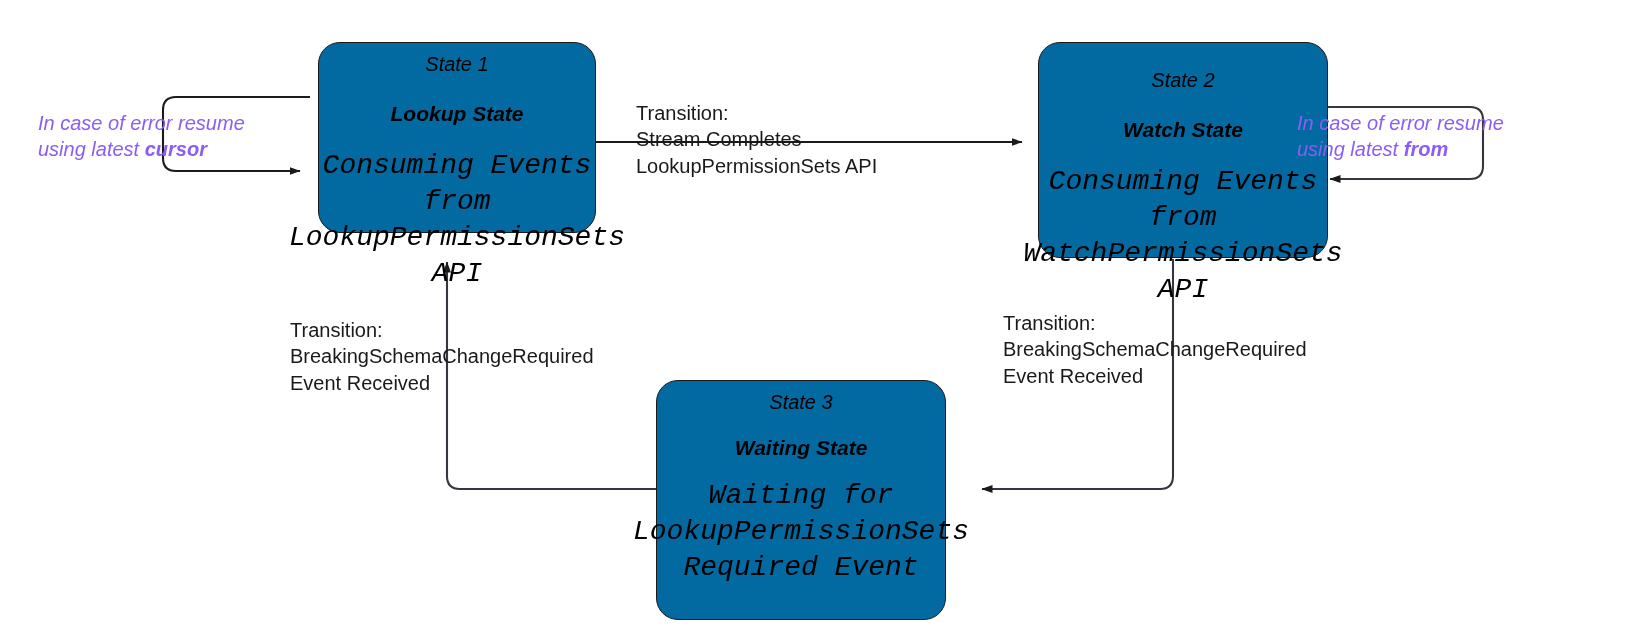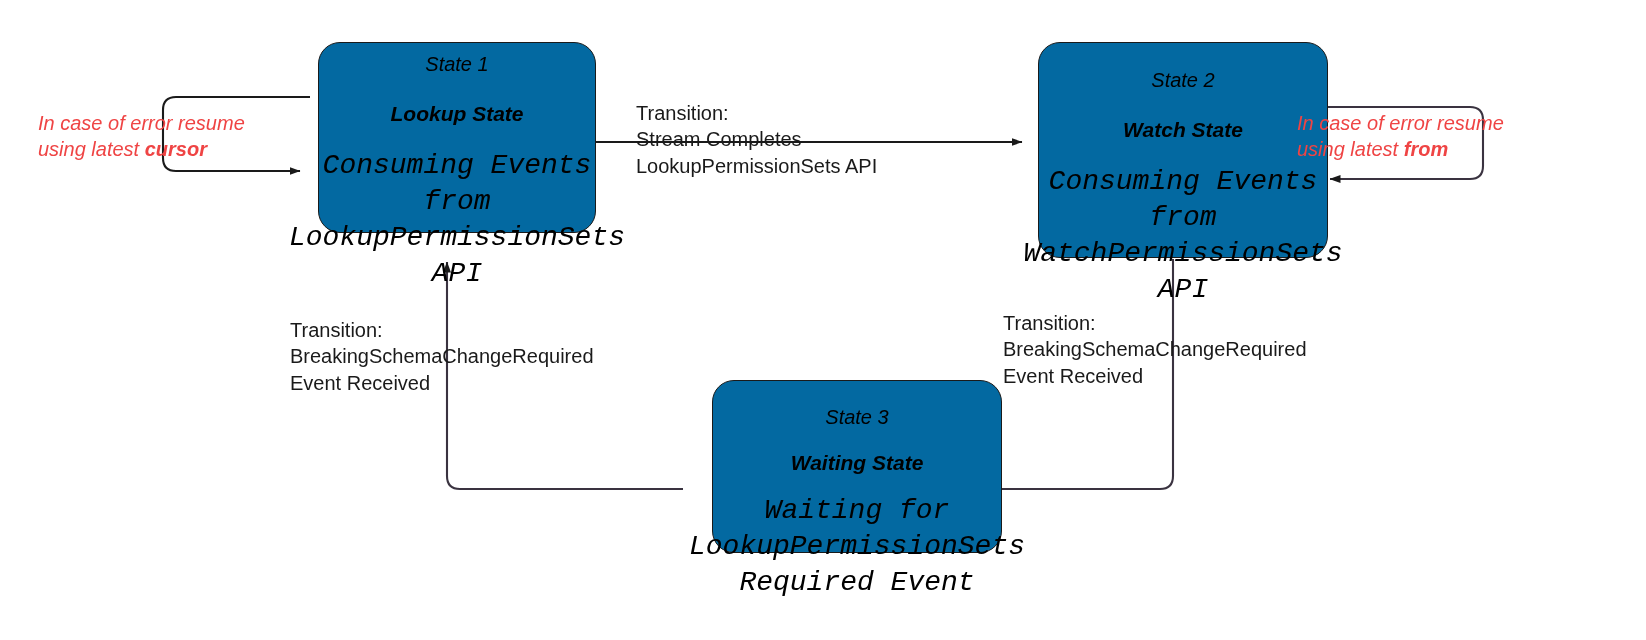--- a/index.html
+++ b/index.html
@@ -65,40 +65,40 @@
 
   #box-state-2 {
     left: 1030px; top: 42px; width: 290px; height: 216px;
     padding-top: 24px;
   }
   #box-state-2 .state-id { margin-top: 2px; }
   #box-state-2 .state-name { margin-top: 26px; }
   #box-state-2 .state-desc { margin-top: 22px; }
 
   #box-state-3 {
-    left: 704px; top: 380px; width: 290px; height: 173px;
-    padding-top: 23px;
+    left: 648px; top: 380px; width: 290px; height: 240px;
+    padding-top: 8px;
   }
   #box-state-3 .state-id { margin-top: 2px; }
   #box-state-3 .state-name { margin-top: 22px; }
   #box-state-3 .state-desc { margin-top: 18px; }
 
   .edge-label {
     position: absolute;
     font-size: 20px;
     line-height: 1.32;
     color: #1a1a1a;
     white-space: nowrap;
   }
   .note-label {
     position: absolute;
     font-style: italic;
     font-size: 20px;
     line-height: 1.3;
-    color: #ef4444;
+    color: #8b5cf6;
     white-space: nowrap;
   }
   .note-label b { font-weight: bold; font-style: italic; text-align: center; }
 
   #label-t1 { left: 636px; top: 100px; width: 310px; }
   #label-t2 { left: 290px; top: 317px; width: 320px; }
   #label-t3 { left: 1003px; top: 310px; width: 300px; }
 
   #note-left { left: 38px; top: 110px; text-align: left; }
   #note-right { left: 1297px; top: 110px; text-align: left; }

